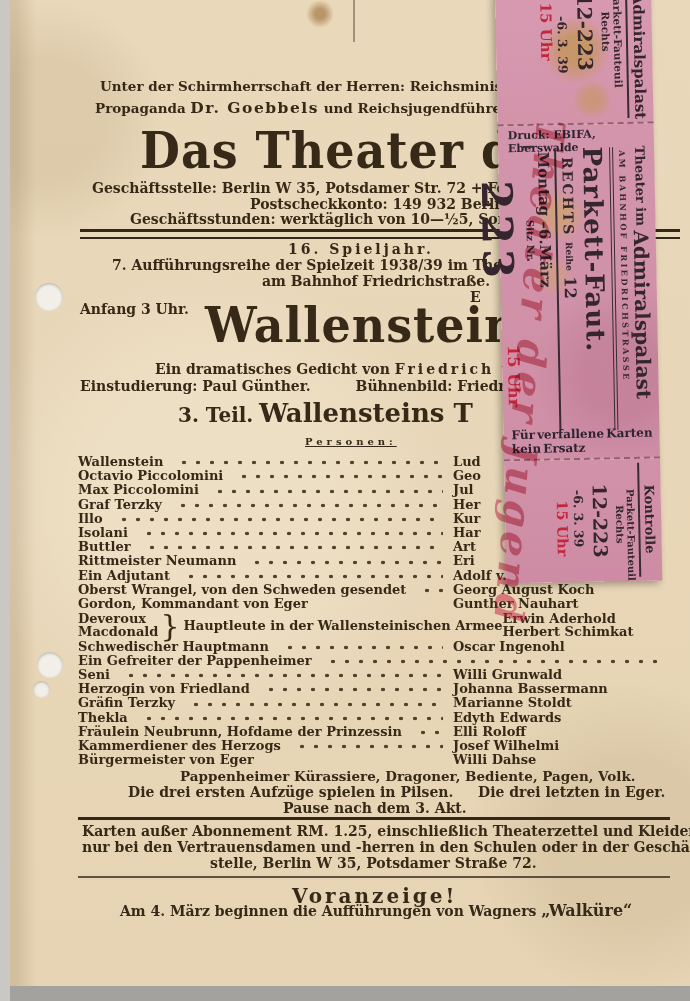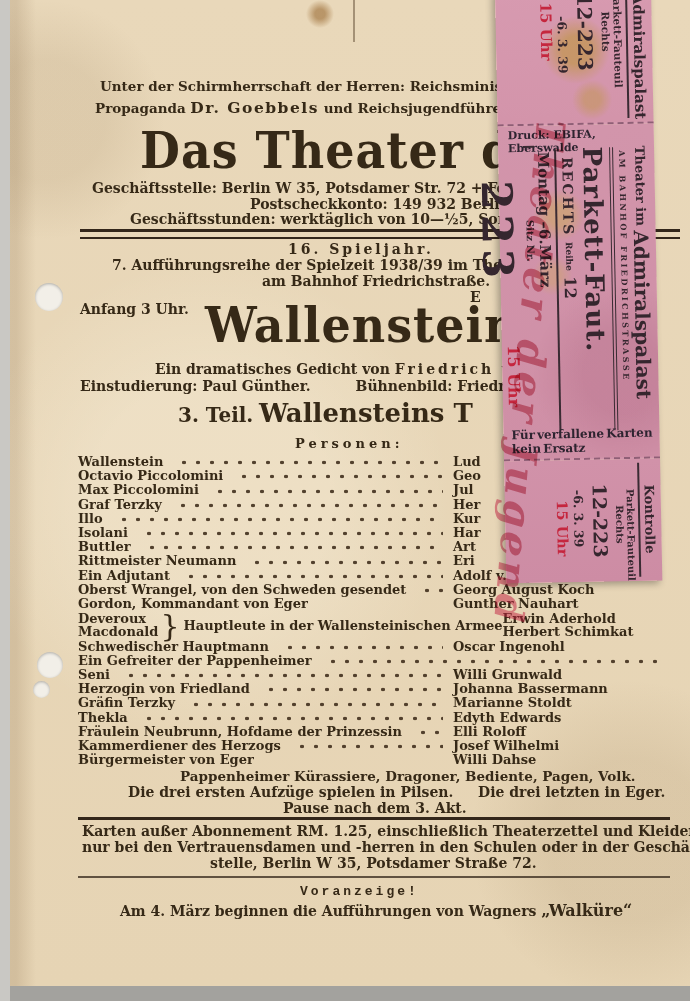--- a/index.html
+++ b/index.html
@@ -136,21 +136,21 @@
   <div class="abs t14" style="left:80px;top:378px;">
     <span>Einstudierung: Paul Günther.</span>
     <span style="margin-left:40px;">Bühnenbild: Friedrich W</span>
   </div>
 
   <div class="abs" style="left:178px;top:398px;">
     <span class="part-sm">3. Teil.</span>
     <span class="part-big">Wallensteins T</span>
   </div>
 
-  <div class="abs" style="left:295px;top:436px;font-size:13px;letter-spacing:4px;">Personen:</div>
+  <div class="abs" style="left:305px;top:436px;font-size:10px;letter-spacing:4px;text-decoration:underline;">Personen:</div>
 
   <div class="cast">
     <div class="crow">
         <span class="role">Wallenstein</span>
         <span class="lead"></span>
         <span class="actor">Lud</span>
       </div>
     <div class="crow">
         <span class="role">Octavio Piccolomini</span>
         <span class="lead"></span>
@@ -265,21 +265,21 @@
   <div class="abs t14" style="left:283px;top:800px;">Pause nach dem 3. Akt.</div>
 
   <div class="rule2" style="left:78px;top:817px;width:592px;"></div>
 
   <div class="abs t14" style="left:82px;top:823px;">Karten außer Abonnement RM. 1.25, einschließlich Theaterzettel und Kleiderablage,</div>
   <div class="abs t14" style="left:82px;top:839px;">nur bei den Vertrauensdamen und -herren in den Schulen oder in der Geschäfts-</div>
   <div class="abs t14" style="left:210px;top:855px;">stelle, Berlin W 35, Potsdamer Straße 72.</div>
 
   <div class="rule2b" style="left:78px;top:876px;width:592px;opacity:.75;"></div>
 
-  <div class="abs sp3" style="left:300px;top:884px;font-size:13px;font-family:Liberation Mono, monospace;">Voranzeige!</div>
+  <div class="abs sp3" style="left:292px;top:884px;font-size:20px;">Voranzeige!</div>
   <div class="abs t14" style="left:120px;top:901px;">
     <span>Am 4. März beginnen die Aufführungen von Wagners</span>
     <span style="font-size:16px;">„Walküre“</span>
   </div>
 
   <div class="abs" style="left:268px;top:992px;font-size:12.5px;border-top:2px solid #0f766e;padding:2px 14px 0;word-spacing:8px;">Druck: Lichterfelder Anzeiger</div>
 </div>
 
 <div class="ticket">
 

